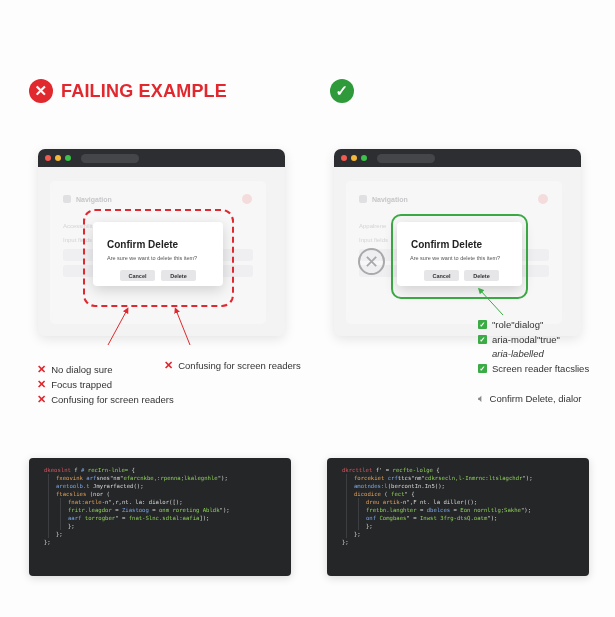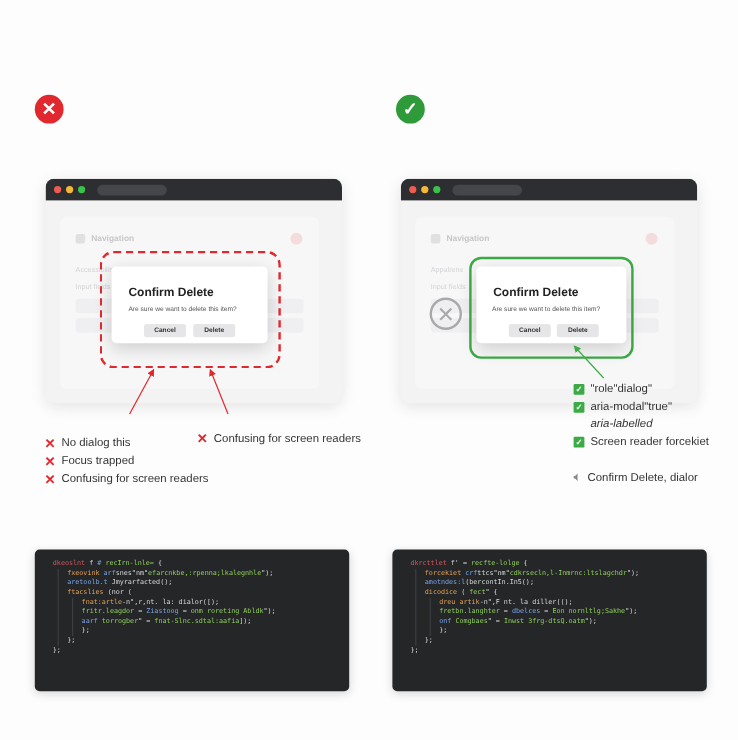--- a/index.html
+++ b/index.html
@@ -51,20 +51,21 @@
     .c-blu { color: #7aa5e6; }
     .c-wht { color: #d8d8d8; }
     .c-org { color: #e2a15a; }
     .guide { position: absolute; border-left: 1px solid #3c3e41; }
   </style>
 </head>
 <body>
 
 <div class="heading fail-heading">
   <span class="badge">✕</span>
+  <span>FAILING EXAMPLE</span>
 </div>
 
 <div class="heading pass-heading">
   <span class="badge">✓</span>
 </div>
 
 <div class="browser" style="left:38px; top:149px;">
   <div class="titlebar">
     <span class="dot red"></span>
     <span class="dot yellow"></span>
@@ -130,21 +131,21 @@
       <path d="M0,0 L6,3 L0,6 Z" fill="#3bab45"></path>
     </marker>
   </defs>
   <line x1="108" y1="345" x2="127" y2="310" stroke="#e0282e" stroke-width="1" marker-end="url(#ahr)"></line>
   <line x1="190" y1="345" x2="176" y2="310" stroke="#e0282e" stroke-width="1" marker-end="url(#ahr)"></line>
   <line x1="503" y1="315" x2="480" y2="290" stroke="#3bab45" stroke-width="1" marker-end="url(#ahg)"></line>
 </svg>
 
 <div class="note" style="left:37px; top:363px;">
   <span class="x">✕</span>
-  <span>No dialog this</span>
+  <span>No dialog sure</span>
 </div>
 <div class="note" style="left:37px; top:378px;">
   <span class="x">✕</span>
   <span>Focus trapped</span>
 </div>
 <div class="note" style="left:37px; top:393px;">
   <span class="x">✕</span>
   <span>Confusing for screen readers</span>
 </div>
 <div class="note" style="left:164px; top:359px;">
@@ -158,21 +159,21 @@
 </div>
 <div class="note" style="left:478px; top:334px;">
   <span class="chk">✓</span>
   <span>aria-modal"true"</span>
 </div>
 <div class="note" style="left:492px; top:348px;font-style:italic;">
   <span>aria-labelled</span>
 </div>
 <div class="note" style="left:478px; top:363px;">
   <span class="chk">✓</span>
-  <span>Screen reader forcekiet</span>
+  <span>Screen reader ftacslies</span>
 </div>
 <div class="note" style="left:478px; top:392px;">
   <span class="speaker">🔈︎</span>
   <span>Confirm Delete, dialor</span>
 </div>
 
 <div class="code" id="code-fail" style="left:29px; top:458px;">
   <span class="guide" style="left:19px; top:16px; height:64px;"></span>
   <span class="guide" style="left:31px; top:40px; height:32px;"></span>
 <div class="line" style="padding-left: 0px;"><span class="c-red">dkeoslnt </span><span class="c-wht">f </span><span class="c-blu"># </span><span class="c-grn">recIrn-lnle= </span><span class="c-wht">{</span></div>

